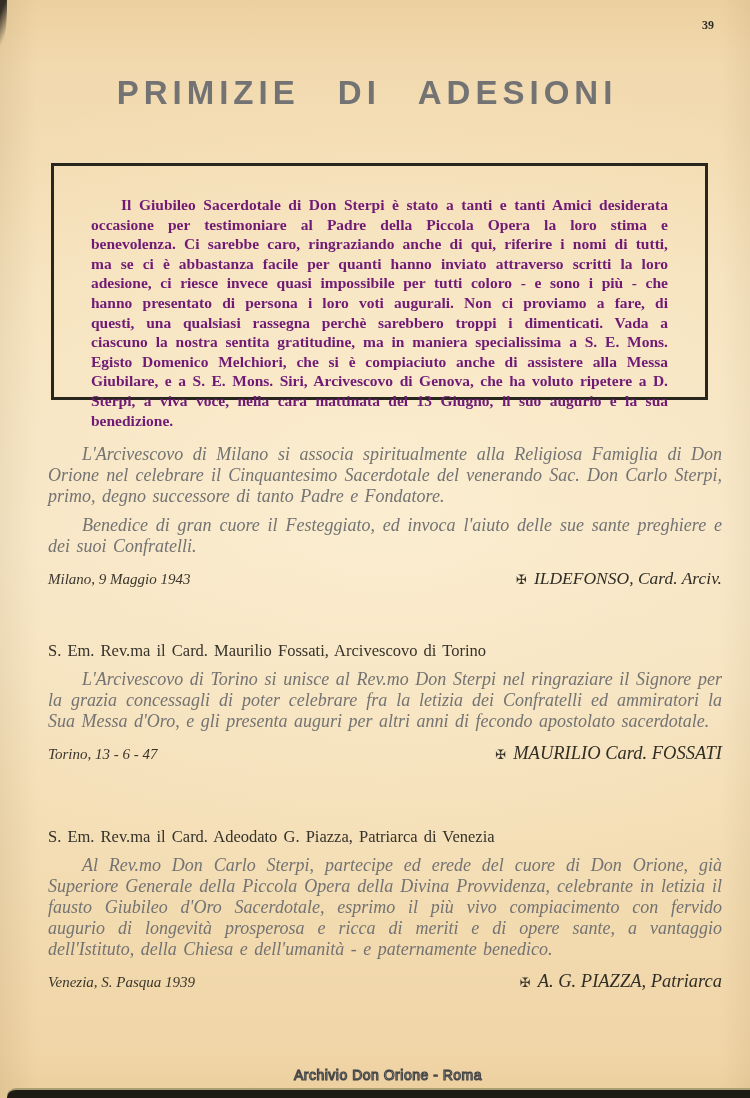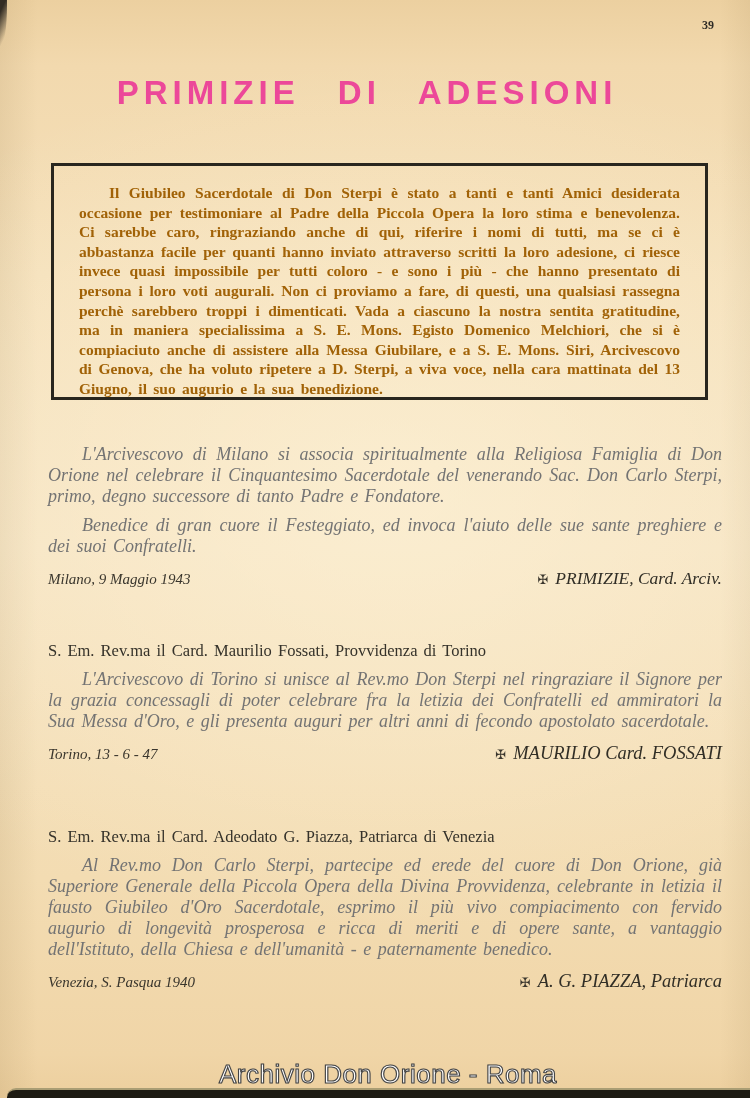--- a/index.html
+++ b/index.html
@@ -19,35 +19,35 @@
     position: absolute; top: 18px; right: 36px;
     font-size: 12px; font-weight: 700; color: #2f2c26;
   }
 
   .title {
     position: absolute; top: 74px; left: 0; right: 16px; margin: 0;
     text-align: center;
     font-family: "Liberation Sans", sans-serif;
     font-weight: 700; font-size: 33px;
     letter-spacing: 5px; word-spacing: 24px;
-    color: #ec4899;
+    color: #737373;
   }
 
   .notice-box {
     position: absolute; left: 51px; top: 163px;
     width: 657px; height: 237px;
     border: 3px solid #29261e;
     padding: 13px 21px 0 21px;
   }
   .notice-text {
-    margin: 4px;
+    margin: 16px;
     font-weight: 700; font-size: 15.5px; line-height: 19.6px;
     text-align: justify; text-indent: 30px;
     word-spacing: 2.5px;
-    color: #a16207;
+    color: #701a75;
   }
 
   .letter { position: absolute; left: 48px; width: 674px; }
   .letter-0 { top: 436px; }
   .letter-1 { top: 641px; }
   .letter-2 { top: 827px; }
 
   .letter-heading {
     font-size: 16.5px; color: #35322a; word-spacing: 2px;
   }
@@ -72,23 +72,23 @@
   .sig-small { font-size: 17.5px; }
   .sig-large { font-size: 18.5px; }
   .cross {
     font-style: normal;
     font-family: "DejaVu Sans", sans-serif;
     font-size: 13px; margin-right: 7px; color: #3a362d;
   }
 
   .watermark {
     position: absolute; left: 0; right: 0; top: 1059px;
-    text-align: center; padding-left: 26px; margin: 0;
+    text-align: center; padding-left: 26px; margin: 8px;
     font-family: "Liberation Sans", sans-serif;
-    font-size: 26px; letter-spacing: 0.5px;
+    font-size: 14px; letter-spacing: 0.5px;
     color: #ffffff;
     -webkit-text-stroke: 1.1px #454545;
     text-shadow: 0 0 1px #5a5a5a;
   }
 
   .scan-edge-bottom {
     position: absolute; left: 7px; right: 0; bottom: 0; height: 10px;
     background: #1d1b13;
     border-top-left-radius: 9px;
     border-top: 2px solid #a99d74;
@@ -108,38 +108,38 @@
 
 <div class="notice-box">
   <p class="notice-text">Il Giubileo Sacerdotale di Don Sterpi è stato a tanti e tanti Amici desiderata occasione per testimoniare al Padre della Piccola Opera la loro stima e benevolenza. Ci sarebbe caro, ringraziando anche di qui, riferire i nomi di tutti, ma se ci è abbastanza facile per quanti hanno inviato attraverso scritti la loro adesione, ci riesce invece quasi impossibile per tutti coloro - e sono i più - che hanno presentato di persona i loro voti augurali. Non ci proviamo a fare, di questi, una qualsiasi rassegna perchè sarebbero troppi i dimenticati. Vada a ciascuno la nostra sentita gratitudine, ma in maniera specialissima a S. E. Mons. Egisto Domenico Melchiori, che si è compiaciuto anche di assistere alla Messa Giubilare, e a S. E. Mons. Siri, Arcivescovo di Genova, che ha voluto ripetere a D. Sterpi, a viva voce, nella cara mattinata del 13 Giugno, il suo augurio e la sua benedizione.</p>
 </div>
 
 <section class="letter letter-0">
   <p class="letter-para">L'Arcivescovo di Milano si associa spiritualmente alla Religiosa Famiglia di Don Orione nel celebrare il Cinquantesimo Sacerdotale del venerando Sac. Don Carlo Sterpi, primo, degno successore di tanto Padre e Fondatore.</p>
   <p class="letter-para">Benedice di gran cuore il Festeggiato, ed invoca l'aiuto delle sue sante preghiere e dei suoi Confratelli.</p>
   <div class="letter-footer">
     <span class="dateline">Milano, 9 Maggio 1943</span>
-    <span class="signature sig-small"><span class="cross">✠</span><span>PRIMIZIE, Card. Arciv.</span></span>
+    <span class="signature sig-small"><span class="cross">✠</span><span>ILDEFONSO, Card. Arciv.</span></span>
   </div>
 </section>
 
 <section class="letter letter-1">
-  <div class="letter-heading">S. Em. Rev.ma il Card. Maurilio Fossati, Provvidenza di Torino</div>
+  <div class="letter-heading">S. Em. Rev.ma il Card. Maurilio Fossati, Arcivescovo di Torino</div>
   <p class="letter-para">L'Arcivescovo di Torino si unisce al Rev.mo Don Sterpi nel ringraziare il Signore per la grazia concessagli di poter celebrare fra la letizia dei Confratelli ed ammiratori la Sua Messa d'Oro, e gli presenta auguri per altri anni di fecondo apostolato sacerdotale.</p>
   <div class="letter-footer">
     <span class="dateline">Torino, 13 - 6 - 47</span>
     <span class="signature sig-large"><span class="cross">✠</span><span>MAURILIO Card. FOSSATI</span></span>
   </div>
 </section>
 
 <section class="letter letter-2">
   <div class="letter-heading">S. Em. Rev.ma il Card. Adeodato G. Piazza, Patriarca di Venezia</div>
   <p class="letter-para">Al Rev.mo Don Carlo Sterpi, partecipe ed erede del cuore di Don Orione, già Superiore Generale della Piccola Opera della Divina Provvidenza, celebrante in letizia il fausto Giubileo d'Oro Sacerdotale, esprimo il più vivo compiacimento con fervido augurio di longevità prosperosa e ricca di meriti e di opere sante, a vantaggio dell'Istituto, della Chiesa e dell'umanità - e paternamente benedico.</p>
   <div class="letter-footer">
-    <span class="dateline">Venezia, S. Pasqua 1940</span>
+    <span class="dateline">Venezia, S. Pasqua 1939</span>
     <span class="signature sig-large"><span class="cross">✠</span><span>A. G. PIAZZA, Patriarca</span></span>
   </div>
 </section>
 
 <div class="watermark">Archivio Don Orione - Roma</div>
 
 <div class="scan-edge-bottom"></div>
 <div class="scan-edge-corner"></div>
 
 </body></html>

